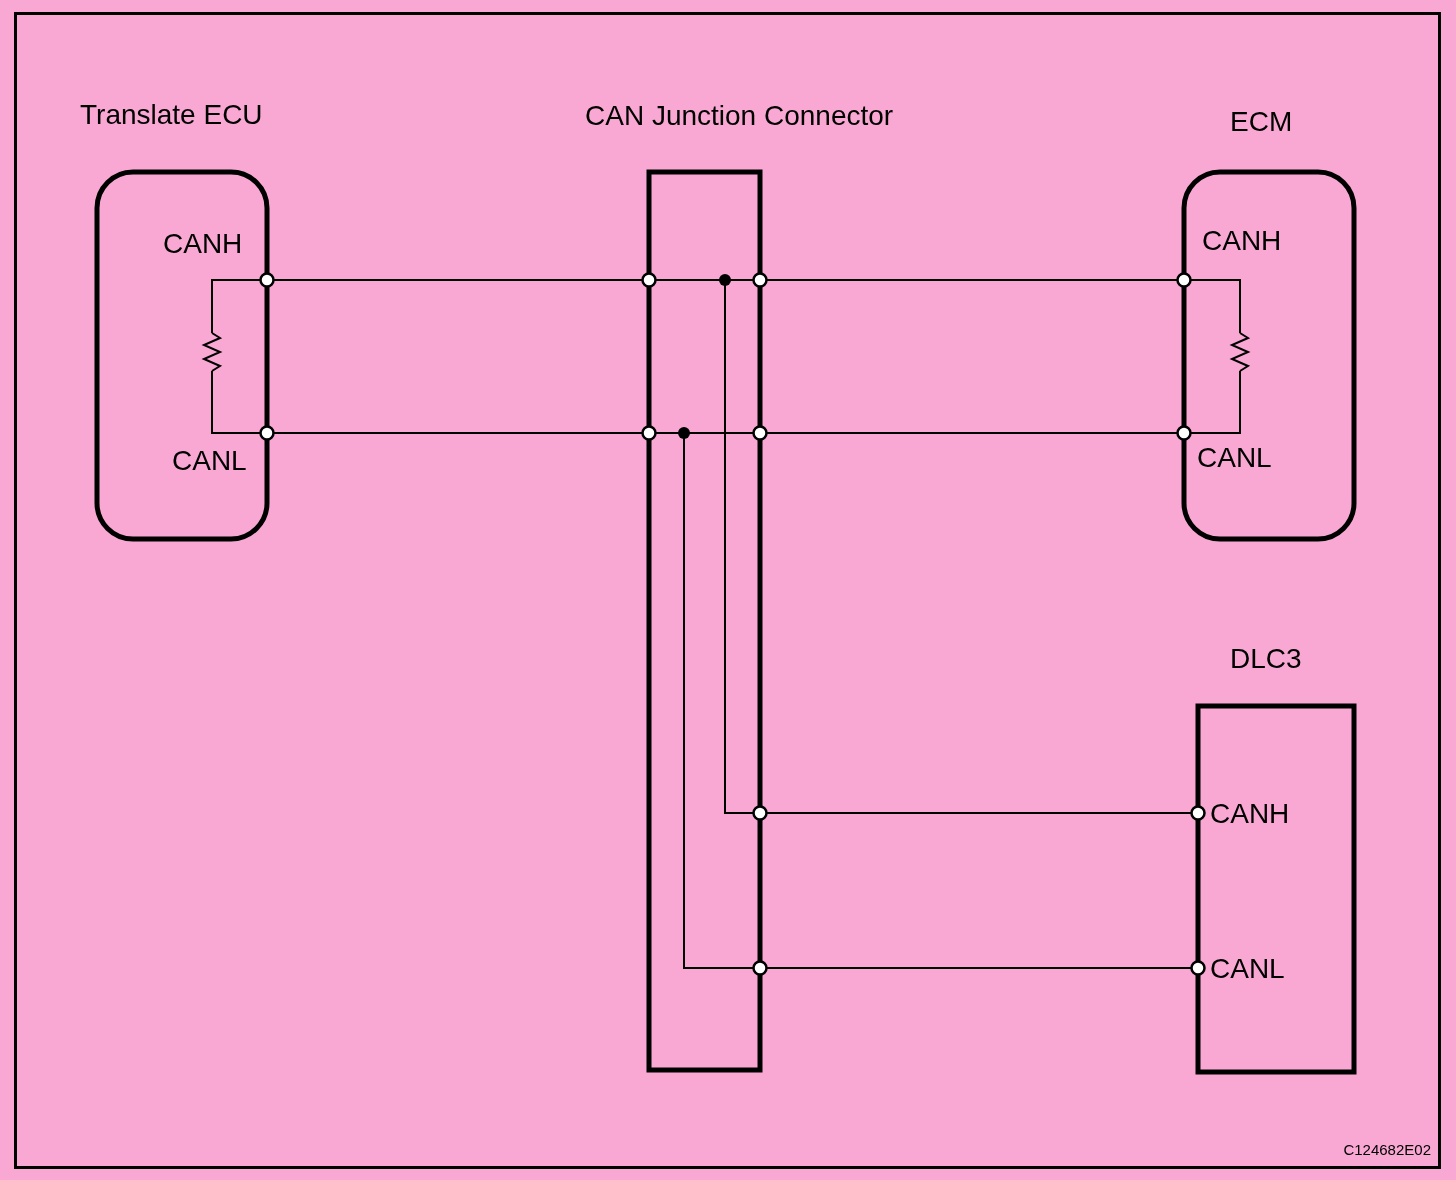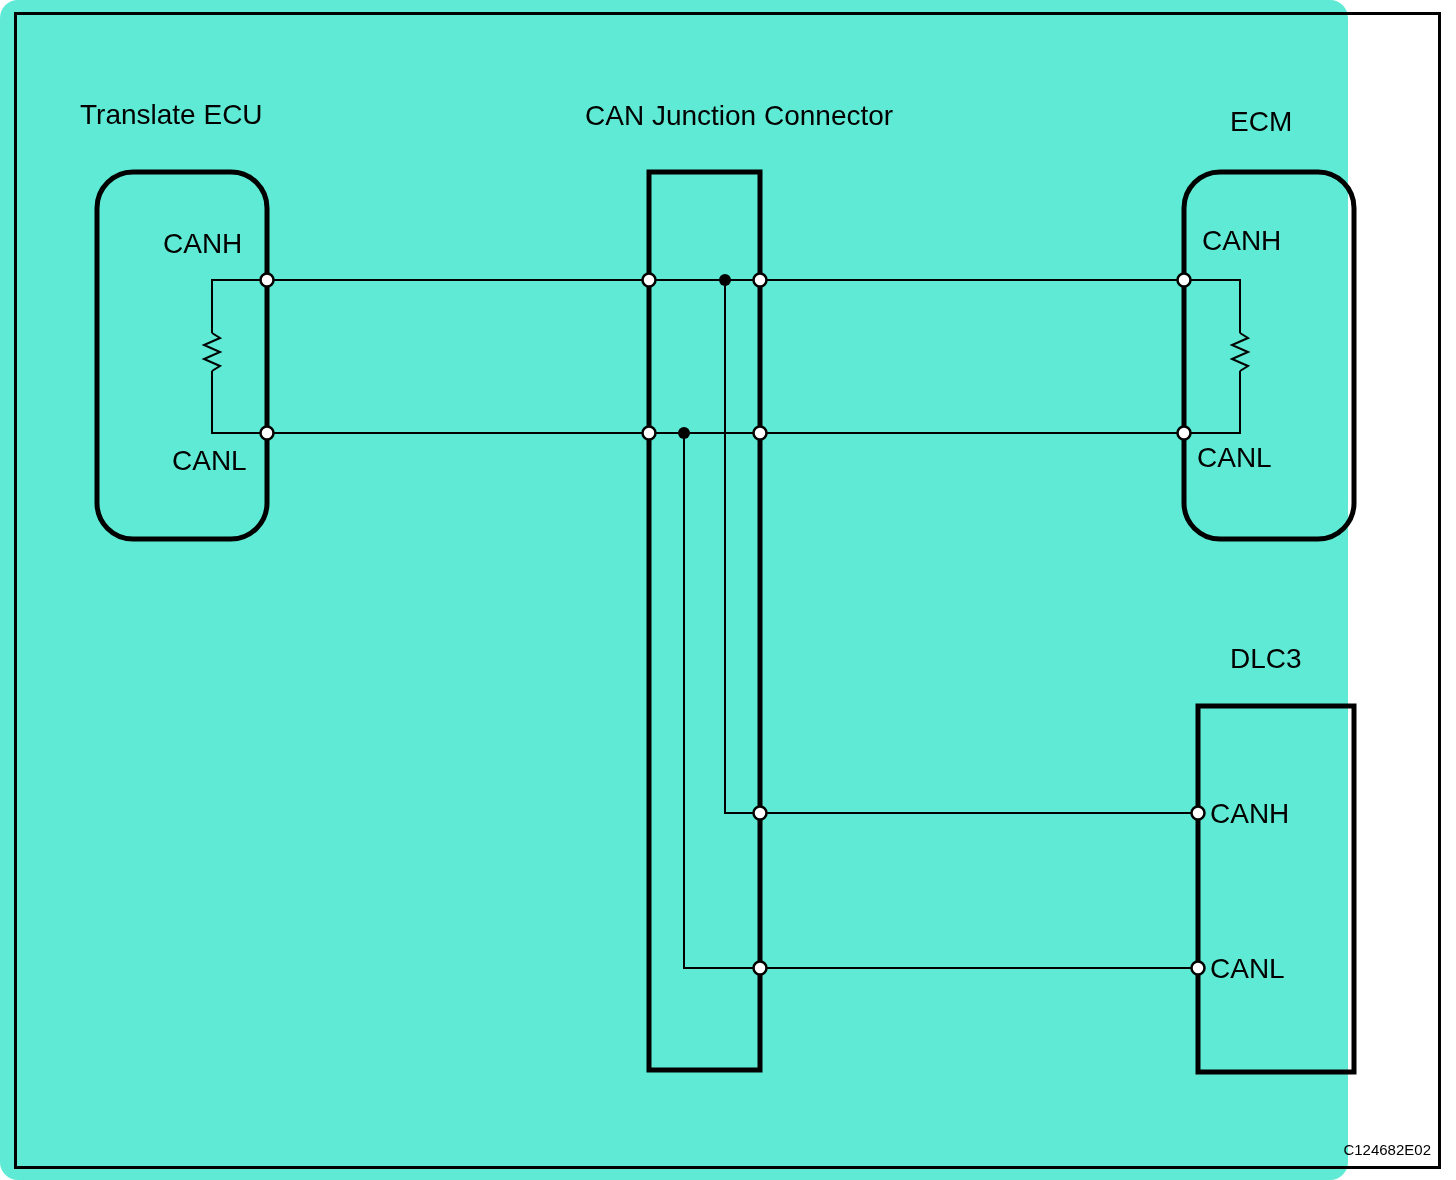--- a/index.html
+++ b/index.html
@@ -2,25 +2,24 @@
 <html><head>
 <meta charset="utf-8">
 <style>
   html, body {
     margin: 0;
     padding: 0;
     background: #ffffff;
   }
   .page {
     position: relative;
-    width: 1348px;
+    width: 1456px;
     height: 1180px;
-    background: #5eead4;
+    background: #f9a8d4;
     font-family: "Liberation Sans", sans-serif;
-    border-radius: 18px;
   }
   svg.diagram {
     position: absolute;
     left: 0;
     top: 0;
     width: 1456px;
     height: 1180px;
   }
   .node-title, .pin-label {
     font-family: "Liberation Sans", sans-serif;

